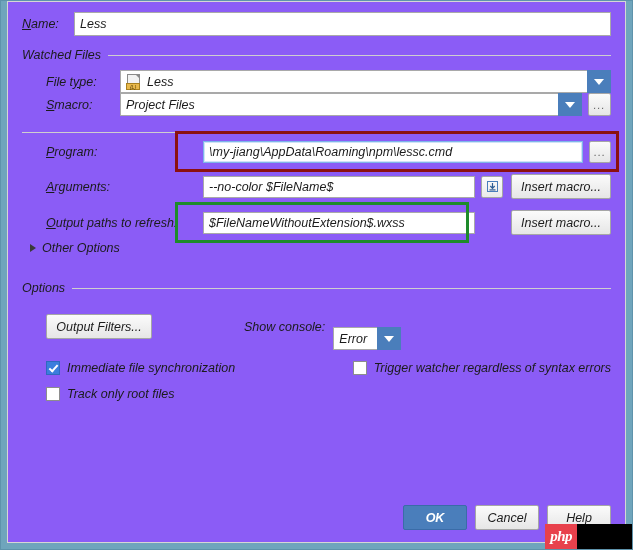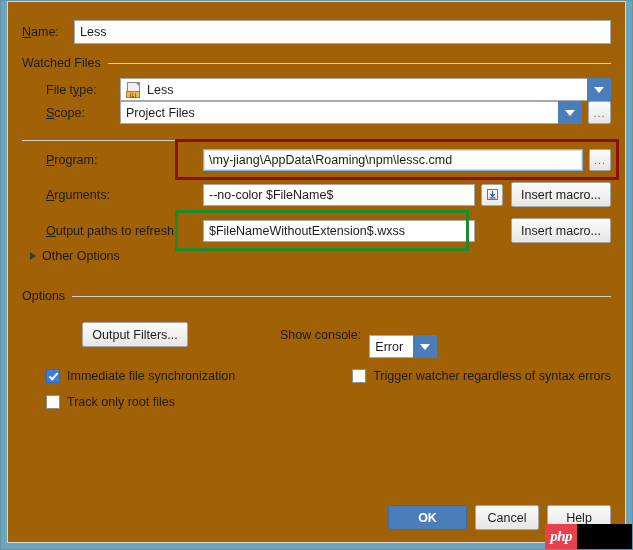--- a/index.html
+++ b/index.html
@@ -84,25 +84,26 @@
     display: flex;
     align-items: center;
     justify-content: center;
     cursor: pointer;
   }
 
   
   .content {
     flex: 1;
     margin: 0 6px 6px 6px;
-    background: #a16207;
+    background: #8b5cf6;
     border: 1px solid #d6d6d6;
     position: relative;
     box-sizing: border-box;
-    padding: 18px 14px 0 14px;
+    padding: 10px 14px 0 14px;
+    font-style: italic;
   }
 
   
   .row {
     display: flex;
     align-items: center;
   }
   .lbl {
     font-size: 12.5px;
     color: #1b1b1b;
@@ -392,21 +393,21 @@
           <span>Less</span>
         </div>
         <div class="arrow">
             <i></i>
           </div>
       </div>
     </div>
 
     <div class="row" style="padding-left:24px;">
       <div class="lbl" style="width:74px;">
-        <span class="mn">S</span><span>cope:</span>
+        <span class="mn">S</span><span>macro:</span>
       </div>
       <div class="combo" style="flex:1;">
         <div class="field">
           <span>Project Files</span>
         </div>
         <div class="arrow">
             <i></i>
           </div>
       </div>
       <div class="btn small-dots" style="margin-left:6px;height:23px;width:23px;">...</div>
@@ -454,21 +455,21 @@
       <span class="lbl">Other Options</span>
       <span class="gline" style="flex:1;margin-left:8px;margin-right:-8px;"></span>
     </div>
 
     <div class="group" style="margin-top:26px;">
       <span class="gl">Options</span>
       <span class="gline"></span>
     </div>
 
     <div class="row" style="padding-left:24px;margin-bottom:11px;">
-      <div class="btn" style="width:106px;margin-left:36px;">Output Filters...</div>
+      <div class="btn" style="width:106px;">Output Filters...</div>
       <div class="lbl" style="margin-left:92px;">Show console:</div>
       <div class="combo" style="margin-left:8px;width:68px;margin-top:24px;">
         <div class="field">
           <span>Error</span>
         </div>
         <div class="arrow">
             <i></i>
           </div>
       </div>
     </div>
@@ -485,21 +486,21 @@
     </div>
 
     <div class="row" style="padding-left:24px;">
       <div class="cb-row">
         <span class="cbox"></span>
         <span class="lbl">Track only root files</span>
       </div>
     </div>
 
     <div class="footer">
-      <div class="btn primary" style="width:79px;">OK</div>
+      <div class="btn primary" style="width:64px;">OK</div>
       <div class="btn" style="width:64px;">Cancel</div>
       <div class="btn" style="width:64px;">Help</div>
     </div>
 
   </div>
 
   <div class="watermark">
     <div class="php">php</div>
     <div class="bar"></div>
   </div>

